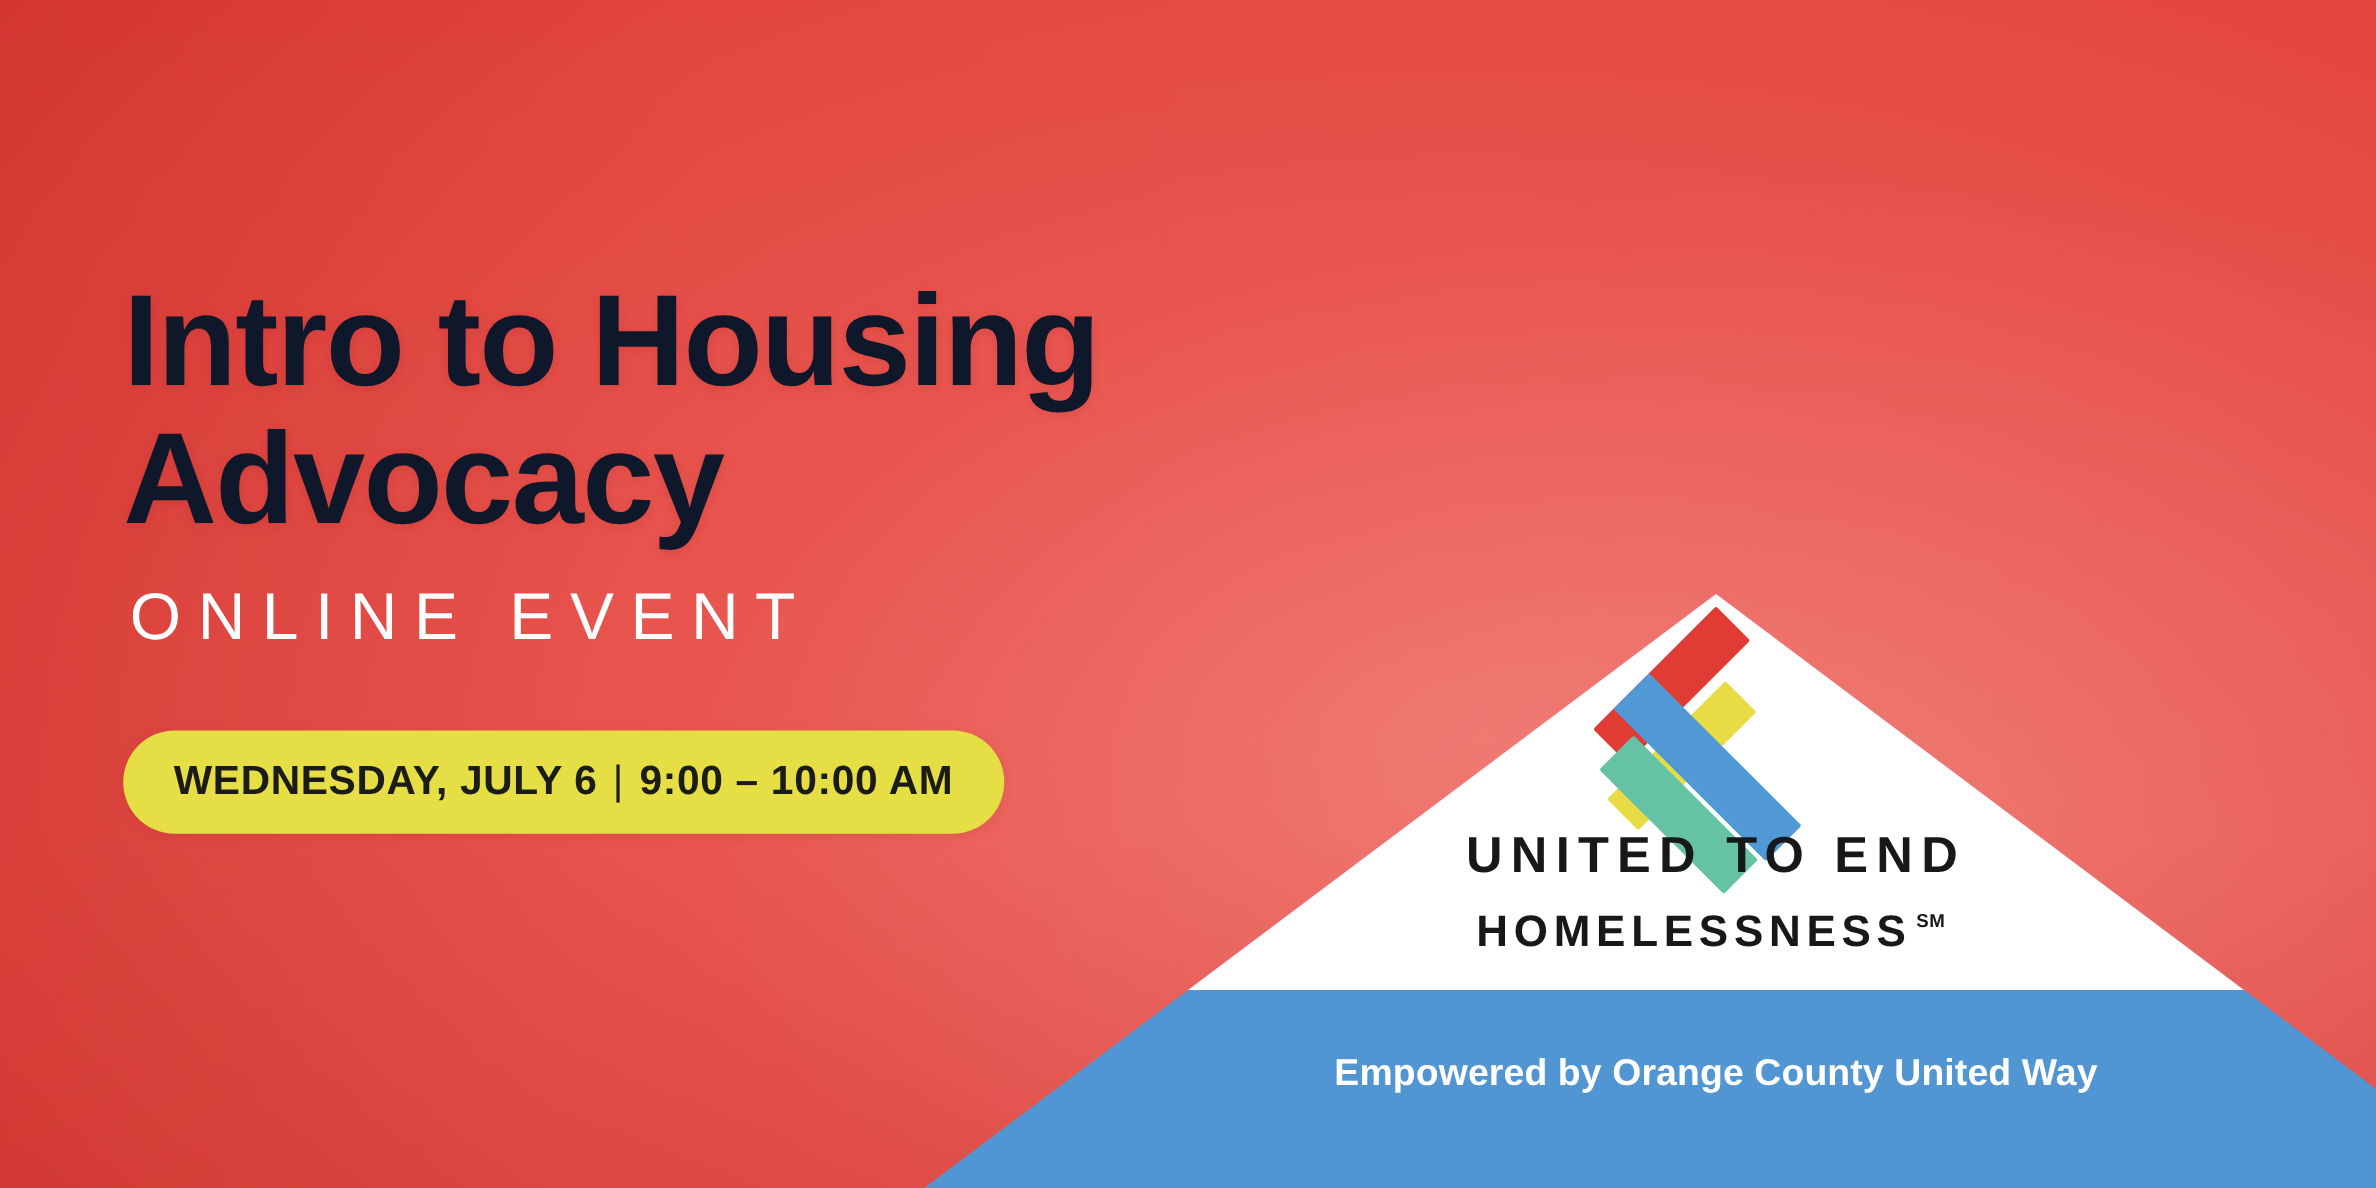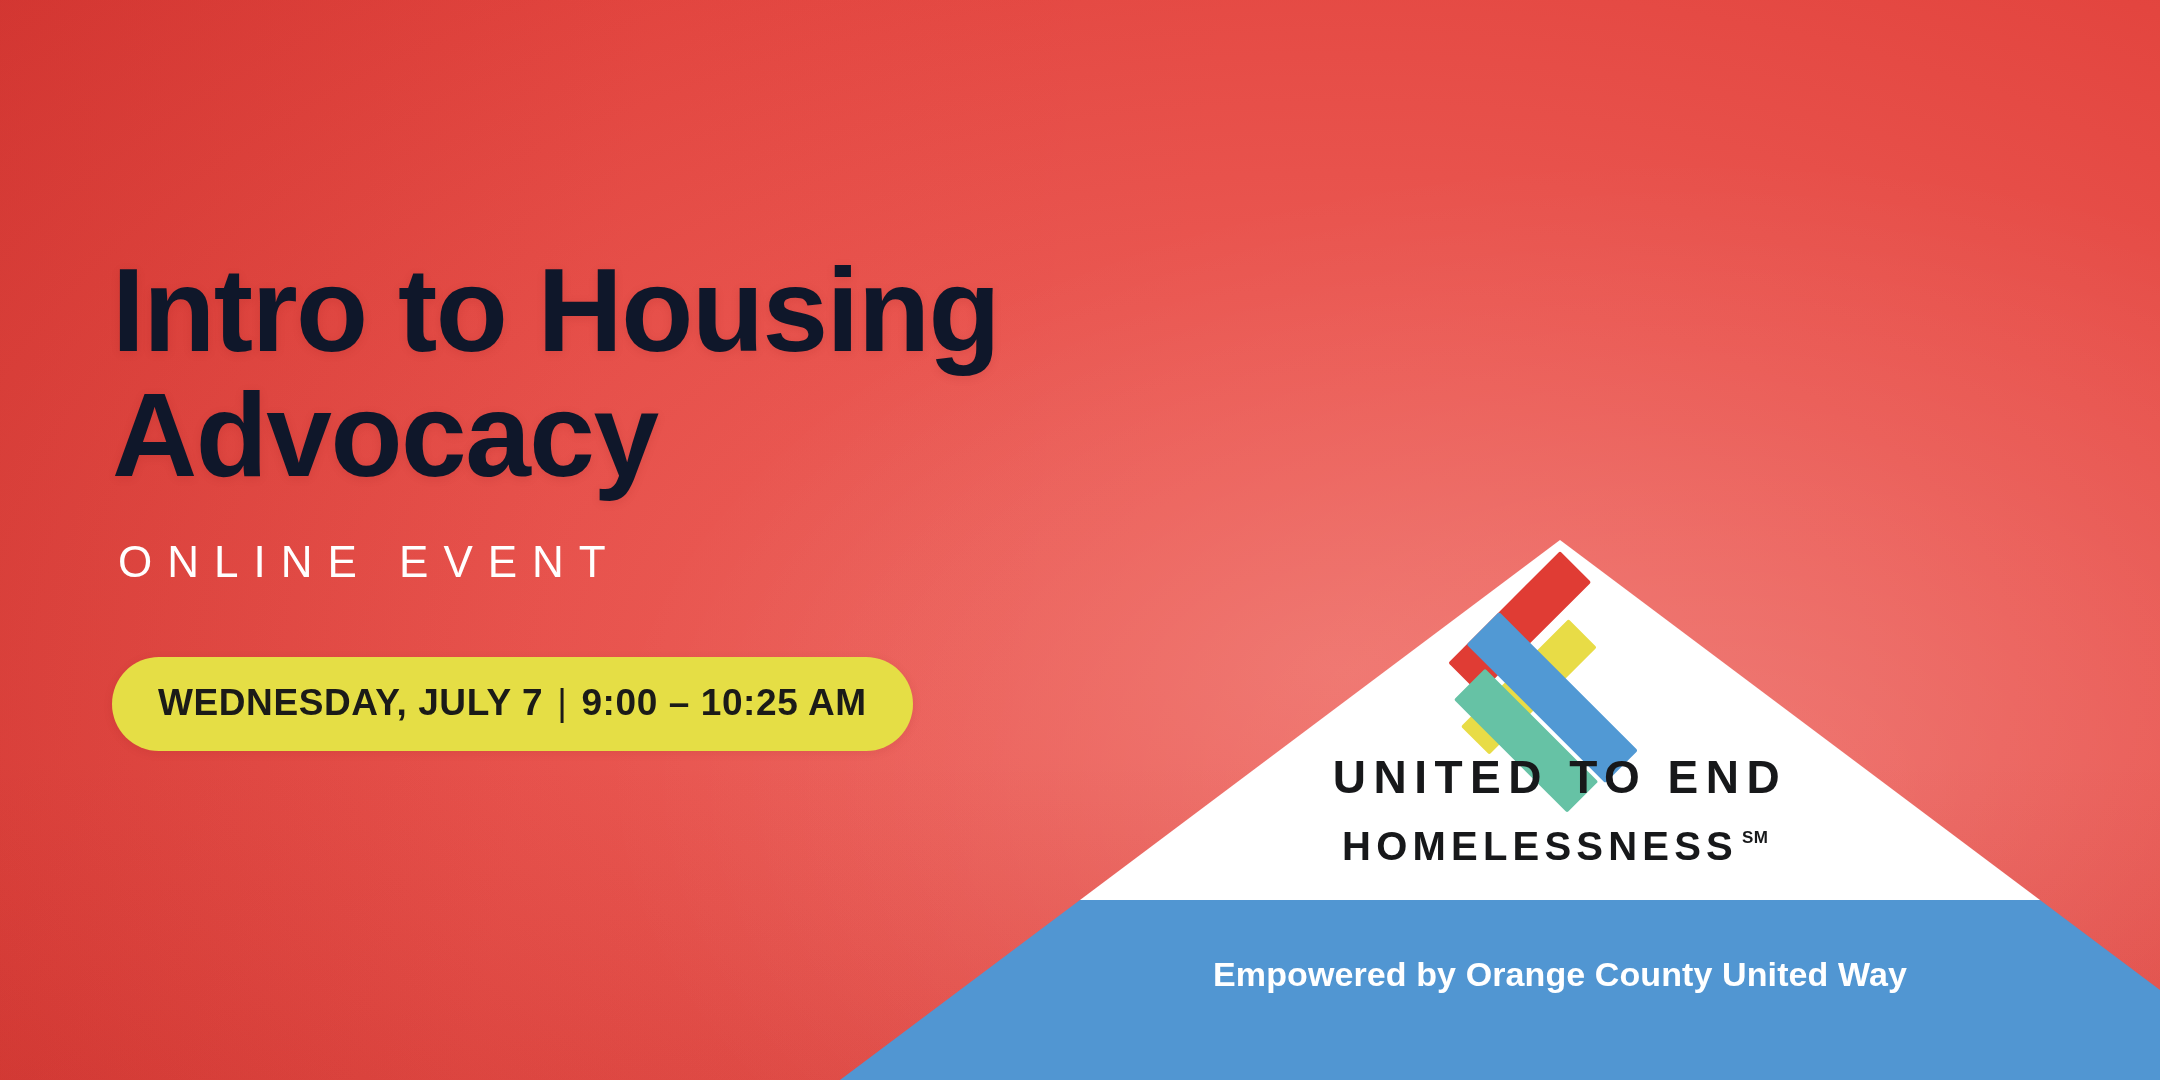--- a/index.html
+++ b/index.html
@@ -47,23 +47,23 @@
     margin: 0;
     color: #0f172a;
     font-size: 118px;
     line-height: 1.06;
     font-weight: 700;
     letter-spacing: -1.5px;
     white-space: pre-line;
     text-shadow: 0 2px 10px rgba(120,15,15,0.12);
   }
   .subtitle {
-    margin: 40px 0 0 6px;
+    margin: 30px 0 0 6px;
     color: #FFFFFF;
-    font-size: 44px;
+    font-size: 60px;
     font-weight: 300;
     letter-spacing: 15px;
     line-height: 1.1;
   }
   .date-pill {
     display: inline-block;
     margin: 70px 0 0 0;
     background: #E5DE45;
     color: #1B1B18;
     border-radius: 60px;
@@ -132,21 +132,21 @@
   <div class="bg-base"></div>
   <div class="bg-sheen"></div>
   <div class="bg-vignette"></div>
 
   <div class="text-block">
     <h1 class="headline">Intro to Housing
 Advocacy</h1>
 
     <div class="subtitle">ONLINE EVENT</div>
 
-    <div class="date-pill"><span>WEDNESDAY, JULY 7</span><span class="pill-sep">|</span><span>9:00 – 10:25 AM</span></div>
+    <div class="date-pill"><span>WEDNESDAY, JULY 6</span><span class="pill-sep">|</span><span>9:00 – 10:00 AM</span></div>
   </div>
 
   <div class="logo-lockup">
     <svg viewBox="0 0 1200 540" preserveAspectRatio="none" aria-hidden="true">
       <defs>
         <clipPath id="triClip">
           <polygon points="600,0 1320,540 -120,540"></polygon>
         </clipPath>
       </defs>
 

